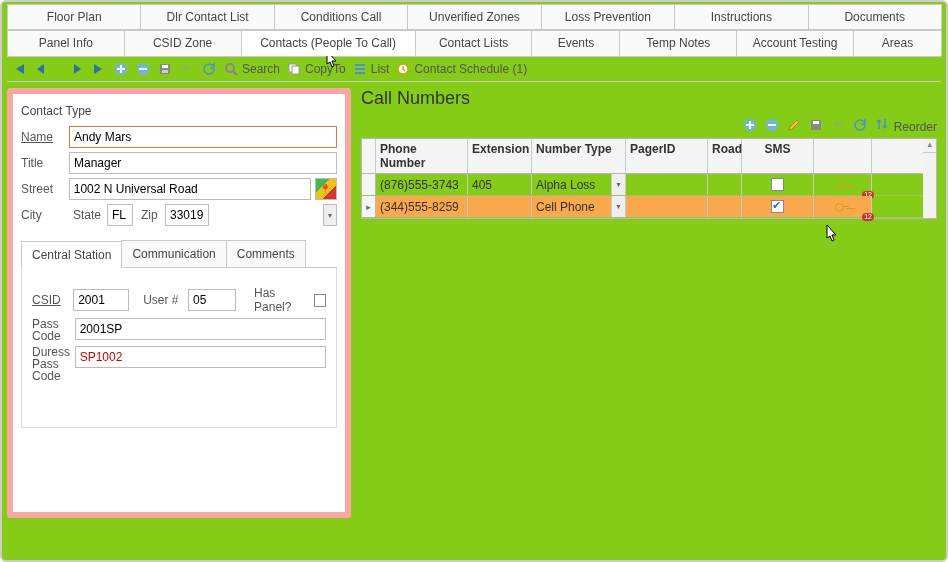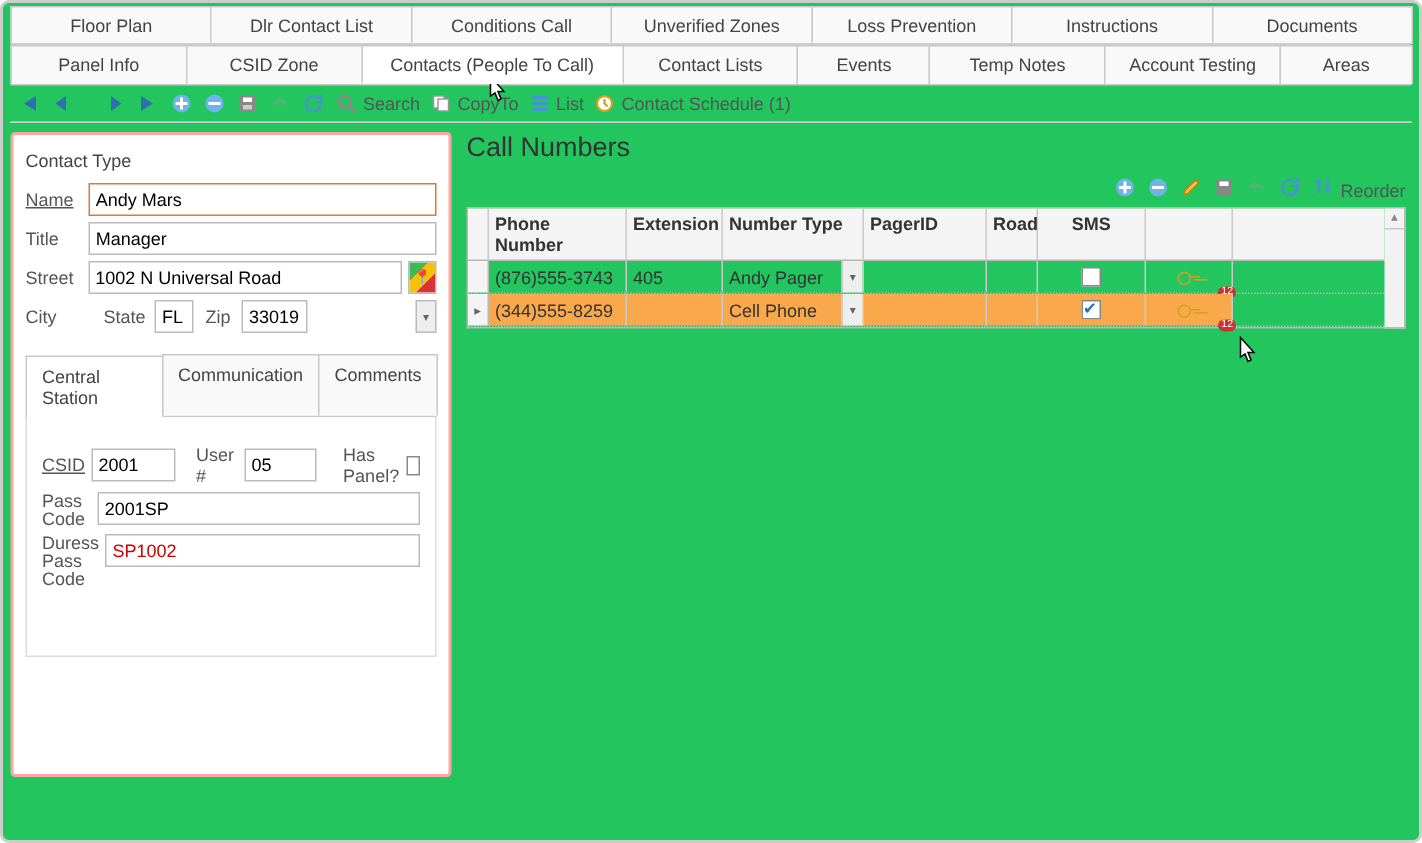--- a/index.html
+++ b/index.html
@@ -1,17 +1,17 @@
 <!DOCTYPE html>
 <html><head>
 <meta charset="utf-8">
 <style>
 * { box-sizing: border-box; font-family: Arial, sans-serif; font-size: 12px; }
 body { margin: 0; background: #fff; }
-.app { width: 948px; height: 562px; border: 2px solid #cccccc; border-radius: 6px; padding: 2px 5px 5px 5px; background: #22c55e; position: relative; overflow: hidden; }
+.app { width: 948px; height: 562px; border: 2px solid #cccccc; border-radius: 6px; padding: 2px 5px 5px 5px; background: #84cc16; position: relative; overflow: hidden; }
 
 
 .tabrow { display: flex; border-bottom: 1px solid #c9c9c9; }
 .tabrow .tab { flex: 1; text-align: center; padding: 5px 4px; border: 1px solid #c9c9c9; border-bottom: none; background: #f9f9f9; color: #444; cursor: pointer; margin-right: -1px; }
 .tabrow2 { display: flex; border-bottom: 1px solid #c9c9c9; }
 .tabrow2 .tab { text-align: center; padding: 5px 10px; border: 1px solid #c9c9c9; border-bottom: none; background: #f9f9f9; color: #444; cursor: pointer; margin-right: -1px; flex: 1; }
 .tabrow2 .tab.active { background: #fff; border-bottom: 1px solid #fff; position: relative; z-index: 1; }
 
 
 .toolbar { display: flex; align-items: center; gap: 6px; padding: 4px 4px; border-bottom: 1px solid #e0e0e0; color: #555; }
@@ -19,21 +19,21 @@
 .toolbar .tbtn { display: inline-flex; align-items: center; gap: 3px; cursor: pointer; color: #555; }
 
 
 .subtabs { display: flex; margin-top: 2px; }
 .subtabs .tab { padding: 6px 12px; border: 1px solid #c9c9c9; border-bottom: none; background: #f9f9f9; cursor: pointer; margin-right: -1px; color: #444; }
 .subtabs .tab.active { background: #fff; color: #e28b00; position: relative; }
 .subtabs-line { border-bottom: 1px solid #c9c9c9; margin-top: -1px; }
 
 
 .main { display: flex; margin-top: 6px; gap: 6px; height: 430px; }
-.leftpanel { width: 294px; border: 2px solid #fca5a5; border-radius: 3px; padding: 10px 8px 16px 8px; background: #fff; }
+.leftpanel { width: 344px; border: 6px solid #fca5a5; border-radius: 3px; padding: 10px 8px 16px 8px; background: #fff; }
 .rightpanel { flex: 1; padding: 0 4px; }
 
 
 .form-title { color: #444; margin-bottom: 8px; }
 .form-row { display: flex; align-items: center; margin-bottom: 4px; gap: 4px; }
 .form-row label { width: 44px; color: #555; }
 .form-row label.ul { text-decoration: underline; }
 .txt { border: 1px solid #bbb; height: 22px; padding: 2px 4px; background: #fff; }
 .txt.name { border: 1px solid #d97a3a; width: 268px; }
 .mapbtn { width:22px; height:22px; border:1px solid #bbb; display:inline-flex; align-items:center; justify-content:center; cursor:pointer; background: linear-gradient(135deg,#3cba54 0 33%,#f4c20d 33% 66%,#db3236 66% 100%); }
@@ -308,21 +308,21 @@
           <div class="gh c-note">Road</div>
           <div class="gh c-sms">SMS</div>
           <div class="gh c-act"></div>
         </div>
 
         <div class="gridrow">
           <div class="rowhead"></div>
           <div class="gc c-phone">(876)555-3743</div>
           <div class="gc c-ext">405</div>
           <div class="gc c-type" style="padding:0 0 0 4px;">
-                <span>Andy Pager</span>
+                <span>Alpha Loss</span>
                 <span class="dropbtn">▾</span>
               </div>
           <div class="gc c-pager"></div>
           <div class="gc c-note"></div>
           <div class="gc c-sms" style="justify-content:center">
                 <span class="chk"></span>
               </div>
           <div class="gc c-act" style="justify-content:center;position:relative">
                 <span class="keyicon"></span>
                 <span class="keybadge">12</span>

